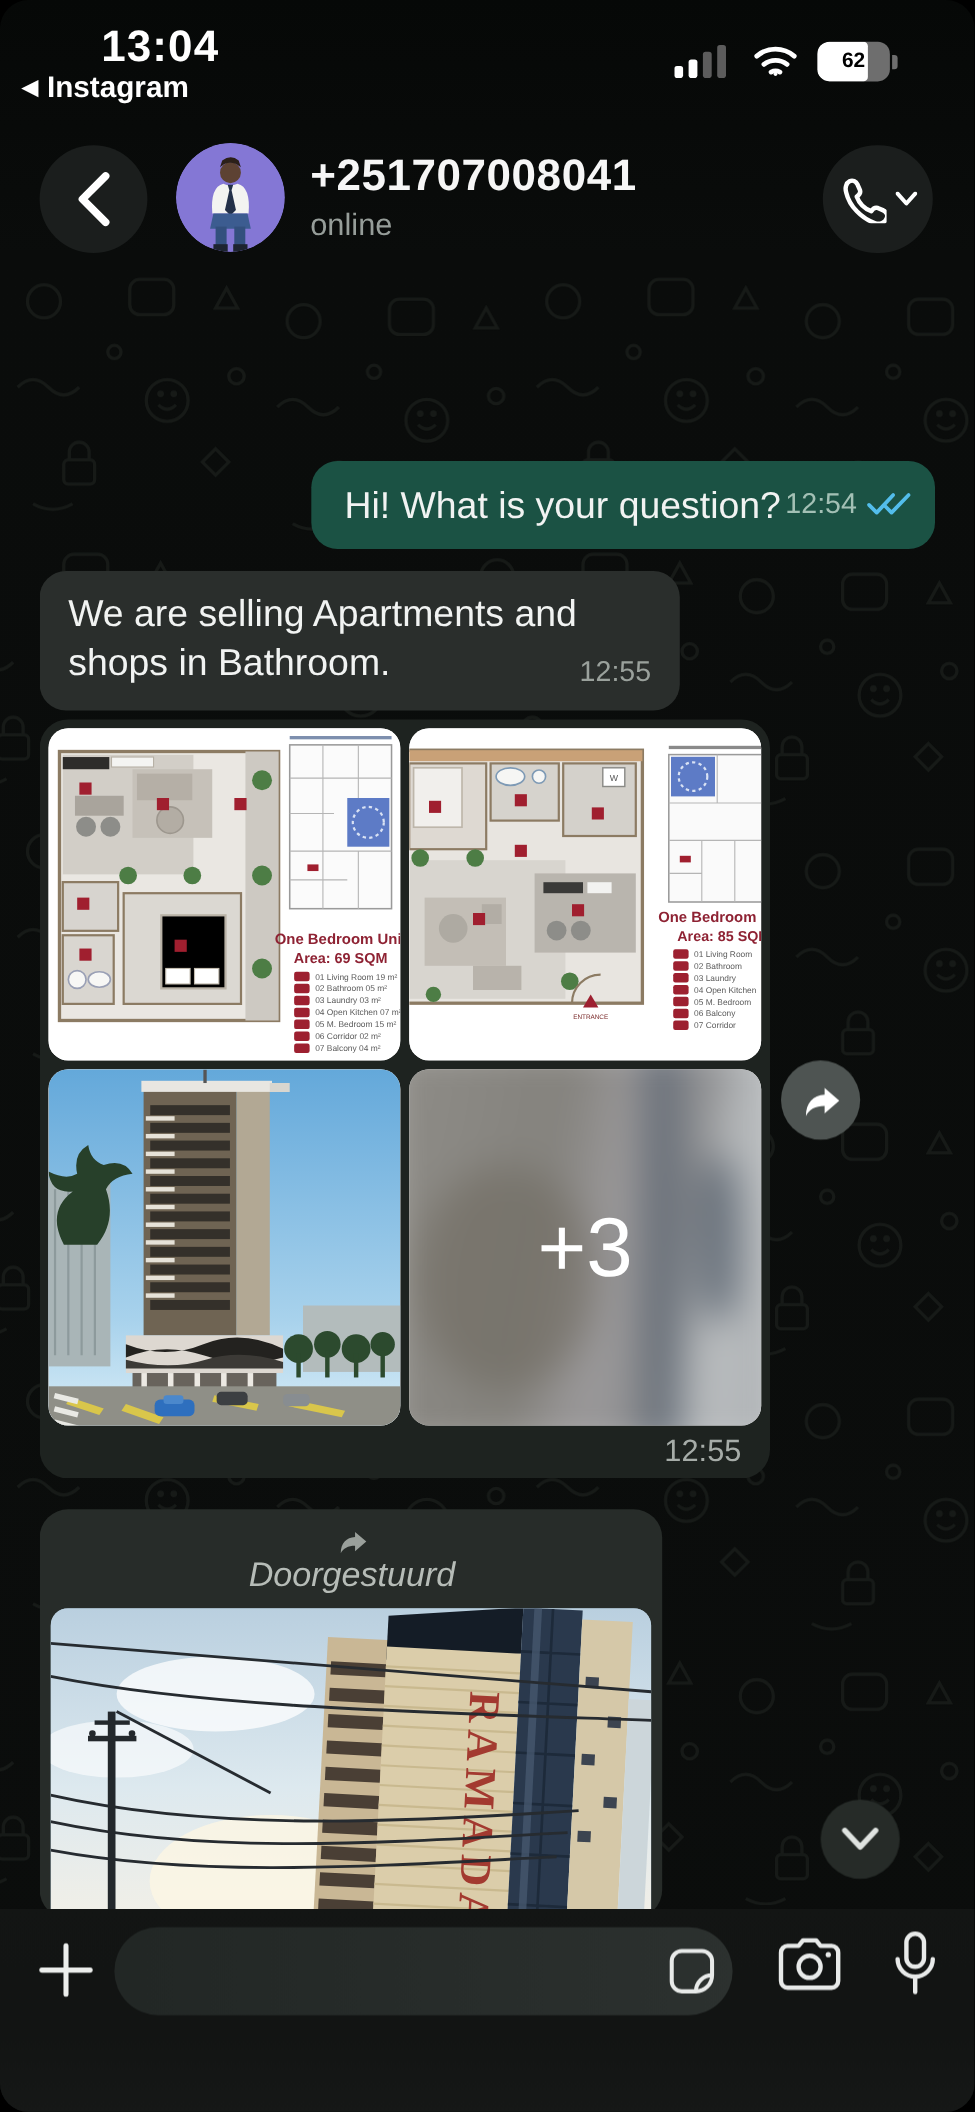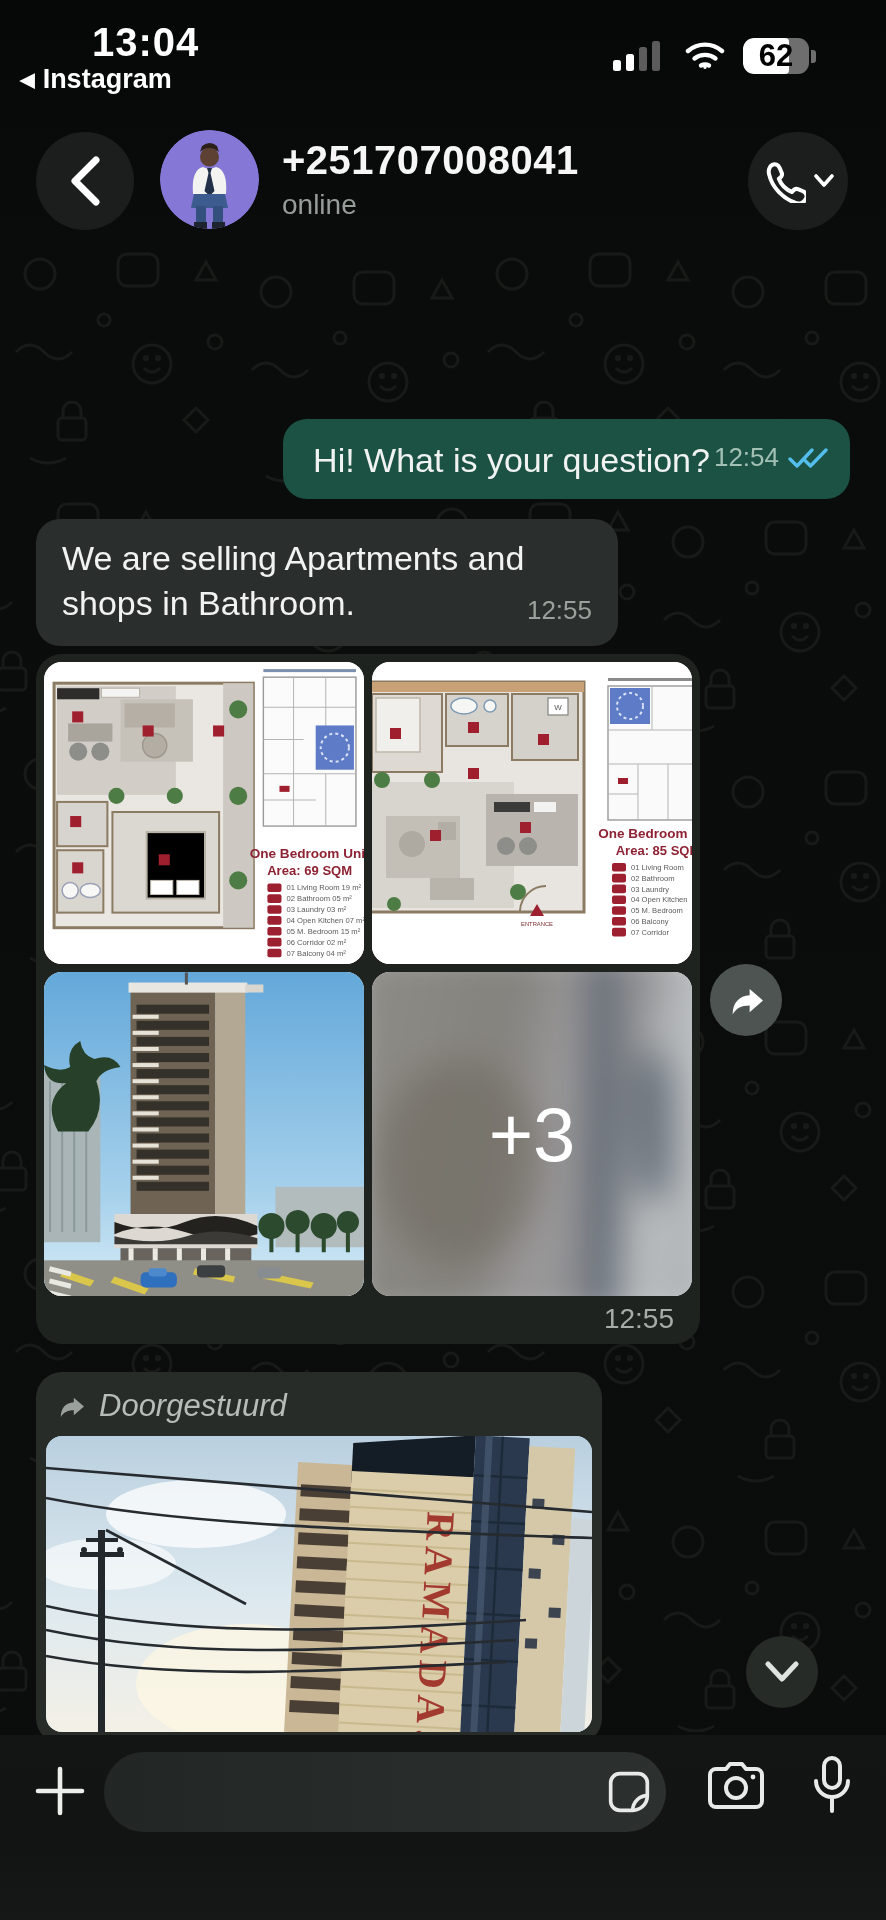--- a/index.html
+++ b/index.html
@@ -1,32 +1,32 @@
 <!DOCTYPE html>
 <html><head>
 <meta charset="utf-8">
 <style>
   html,body{margin:0;padding:0;background:#000;}
   .screen{position:relative;width:886px;height:1920px;overflow:hidden;
     background:linear-gradient(180deg,#060807 0%,#0a0c0b 12%,#0b0d0c 100%);
-    font-family:"Liberation Sans",sans-serif;color:#ededed;}
+    font-family:"Liberation Sans",sans-serif;color:#ededed;border-radius:26px;}
   .abs{position:absolute;}
   svg{display:block;}
 
   
   .wallpaper{left:0;top:232px;width:886px;height:1500px;opacity:.55;}
 
   
   .sb-time{left:92px;top:20px;font-size:40px;font-weight:700;color:#fff;letter-spacing:1px;}
   .sb-back{left:20px;top:64px;display:flex;align-items:center;gap:8px;color:#fff;font-size:27px;font-weight:600;}
   .sb-back .tri{font-size:19px;line-height:27px;}
   .sb-icons{right:70px;top:38px;display:flex;align-items:center;gap:18px;}
   .bat{position:relative;width:66px;height:36px;border-radius:11px;background:#6e6e6e;overflow:hidden;display:flex;align-items:center;justify-content:center;}
   .bat-fill{position:absolute;left:0;top:0;bottom:0;width:70%;background:#fff;border-radius:11px 4px 4px 11px;}
-  .bat-num{position:relative;font-size:31px;font-weight:700;color:#000;z-index:2;}
+  .bat-num{position:relative;font-size:19px;font-weight:700;color:#000;z-index:2;}
   .bat-nub{width:5px;height:13px;background:#6e6e6e;border-radius:0 3px 3px 0;margin-left:2px;}
 
   
   .circle-btn{border-radius:50%;background:#1b1e1d;display:flex;align-items:center;justify-content:center;}
   .hdr-back{left:36px;top:132px;width:98px;height:98px;}
   .hdr-avatar{left:160px;top:130px;width:99px;height:99px;border-radius:50%;overflow:hidden;}
   .hdr-text{left:282px;top:138px;}
   .hdr-name{font-size:40px;font-weight:700;color:#f6f6f6;letter-spacing:.5px;}
   .hdr-status{margin-top:6px;font-size:28px;color:#969d99;}
   .hdr-call{left:748px;top:132px;width:100px;height:98px;border-radius:50px;background:#1b1e1d;display:flex;align-items:center;justify-content:center;gap:8px;}
@@ -51,21 +51,21 @@
   .blur-blob1{position:absolute;left:8%;top:30%;width:45%;height:55%;background:#6f6a60;border-radius:50%;opacity:.6;}
   .blur-blob2{position:absolute;left:64%;top:0;width:10%;height:100%;background:#56606c;opacity:.7;}
   .blur-blob3{position:absolute;left:78%;top:28%;width:10%;height:40%;background:#3e4a59;border-radius:40%;opacity:.65;}
   .more{position:absolute;inset:0;display:flex;align-items:center;justify-content:center;font-size:76px;font-weight:400;color:#fff;}
   .album-time{position:absolute;right:26px;bottom:9px;font-size:28px;color:#a6aca8;}
 
   .fwd-btn{left:710px;top:964px;width:72px;height:72px;border-radius:50%;background:#4e5452;display:flex;align-items:center;justify-content:center;}
 
   
   .fwd-msg{left:36px;top:1372px;width:566px;height:372px;background:#272c29;border-radius:26px;padding:10px;box-sizing:border-box;overflow:hidden;}
-  .fwd-label{display:flex;align-items:center;gap:13px;padding:6px 8px 12px 10px;color:#b6bcb7;font-style:italic;font-size:31px;}
+  .fwd-label{display:flex;align-items:center;padding:6px 8px 12px 10px;color:#b6bcb7;font-style:italic;font-size:31px;flex-direction:column;}
   .fwd-img{border-radius:16px;overflow:hidden;height:296px;background:#9fb4c2;}
   .fwd-img svg{width:100%;height:100%;}
 
   .scroll-btn{left:746px;top:1636px;width:72px;height:72px;border-radius:50%;background:#262b28;display:flex;align-items:center;justify-content:center;}
 
   
   .composer{left:0;top:1735px;width:886px;height:185px;background:linear-gradient(180deg,#131514 0%,#121413 60%,#161817 100%);z-index:6;}
   .plus-btn{position:absolute;left:28px;top:24px;width:64px;height:64px;display:flex;align-items:center;justify-content:center;}
   .input-pill{position:absolute;left:104px;top:17px;width:562px;height:80px;border-radius:40px;background:linear-gradient(90deg,#222725 0%,#2c312f 100%);}
   .input-pill input{position:absolute;inset:0;background:transparent;border:none;outline:none;color:#e8eae9;font-size:32px;font-family:"Liberation Sans",sans-serif;padding:0 80px 0 30px;border-radius:40px;}

